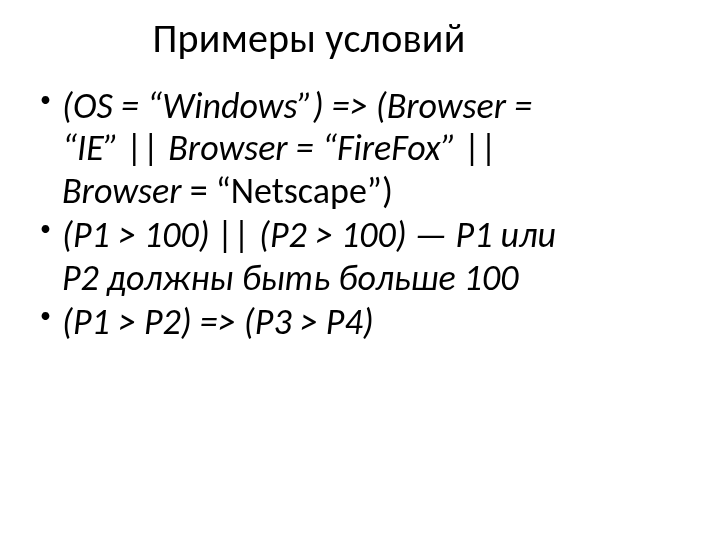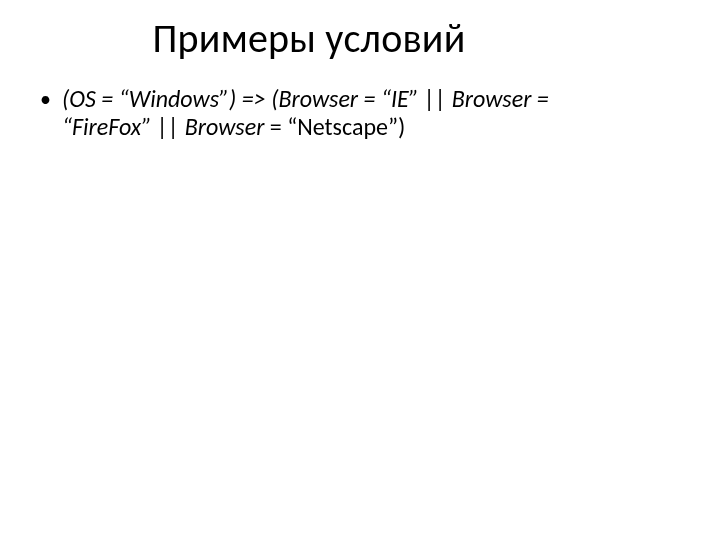--- a/index.html
+++ b/index.html
@@ -26,21 +26,21 @@
     letter-spacing: 0.2px;
   }
   ul.bullets {
     list-style: none;
     margin: 0;
     padding: 0;
   }
   ul.bullets > li {
     position: relative;
     padding-left: 26px;
-    font-size: 24px;
+    font-size: 36px;
     line-height: 1.18;
     margin-bottom: 2px;
     font-style: italic;
   }
   ul.bullets > li::before {
     content: "•";
     position: absolute;
     left: 4px;
     top: 0;
     font-style: normal;
@@ -51,14 +51,16 @@
     font-style: normal;
   }
 </style>
 </head>
 <body>
 
 <div class="slide">
   <h1 class="title">Примеры условий</h1>
   <ul class="bullets">
     <li><span>(OS = “Windows”) =&gt; (Browser = “IE” || Browser = “FireFox” || Browser</span><span class="plain"> = “Netscape”)</span></li>
+    <li><span>(P1 &gt; 100) || (P2 &gt; 100) — P1 или P2 должны быть больше 100</span></li>
+    <li><span>(P1 &gt; P2) =&gt; (P3 &gt; P4)</span></li>
   </ul>
 </div>
 
 </body></html>

